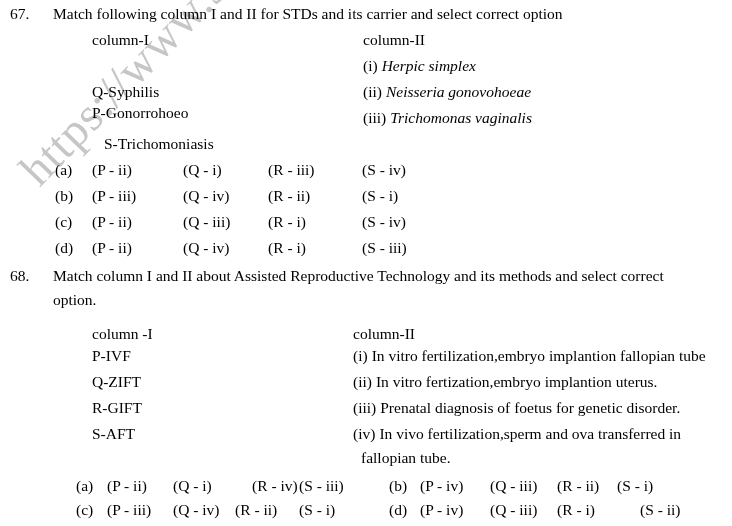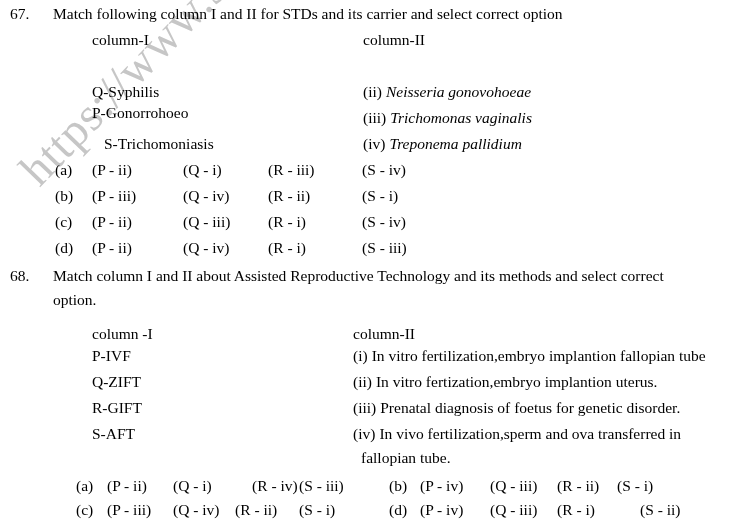--- a/index.html
+++ b/index.html
@@ -90,31 +90,31 @@
     <div class="abs qnum" style="left:10px; top:6px;">67.</div>
     <div class="abs qtext" style="left:53px; top:6px;">Match following column I and II for STDs and its carrier and select correct option</div>
 
     <div class="abs colhead" style="left:92px; top:32px;">column-I</div>
     <div class="abs colhead" style="left:363px; top:32px;">column-II</div>
 
     <div class="abs item" style="left:92px; top:58px;margin-top:47px;">P-Gonorrohoeo</div>
     <div class="abs item" style="left:92px; top:84px;">Q-Syphilis</div>
     <div class="abs item" style="left:92px; top:136px;margin-left:12px;">S-Trichomoniasis</div>
 
+    <div class="abs" style="left:363px; top:58px;">
+      <span class="item">(i)</span>
+      <span class="item-ital">Herpic simplex</span>
+    </div>
     <div class="abs" style="left:363px; top:84px;">
       <span class="item">(ii)</span>
       <span class="item-ital">Neisseria gonovohoeae</span>
     </div>
     <div class="abs" style="left:363px; top:110px;">
       <span class="item">(iii)</span>
       <span class="item-ital">Trichomonas vaginalis</span>
-    </div>
-    <div class="abs" style="left:363px; top:136px;">
-      <span class="item">(iv)</span>
-      <span class="item-ital">Treponema pallidium</span>
     </div>
 
     <div class="abs optlabel" style="left:55px; top:162px;">(a)</div>
     <div class="abs optval" style="left:92px;  top:162px;">(P - ii)</div>
     <div class="abs optval" style="left:183px; top:162px;">(Q - i)</div>
     <div class="abs optval" style="left:268px; top:162px;">(R - iii)</div>
     <div class="abs optval" style="left:362px; top:162px;">(S - iv)</div>
 
     <div class="abs optlabel" style="left:55px; top:188px;">(b)</div>
     <div class="abs optval" style="left:92px;  top:188px;">(P - iii)</div>

